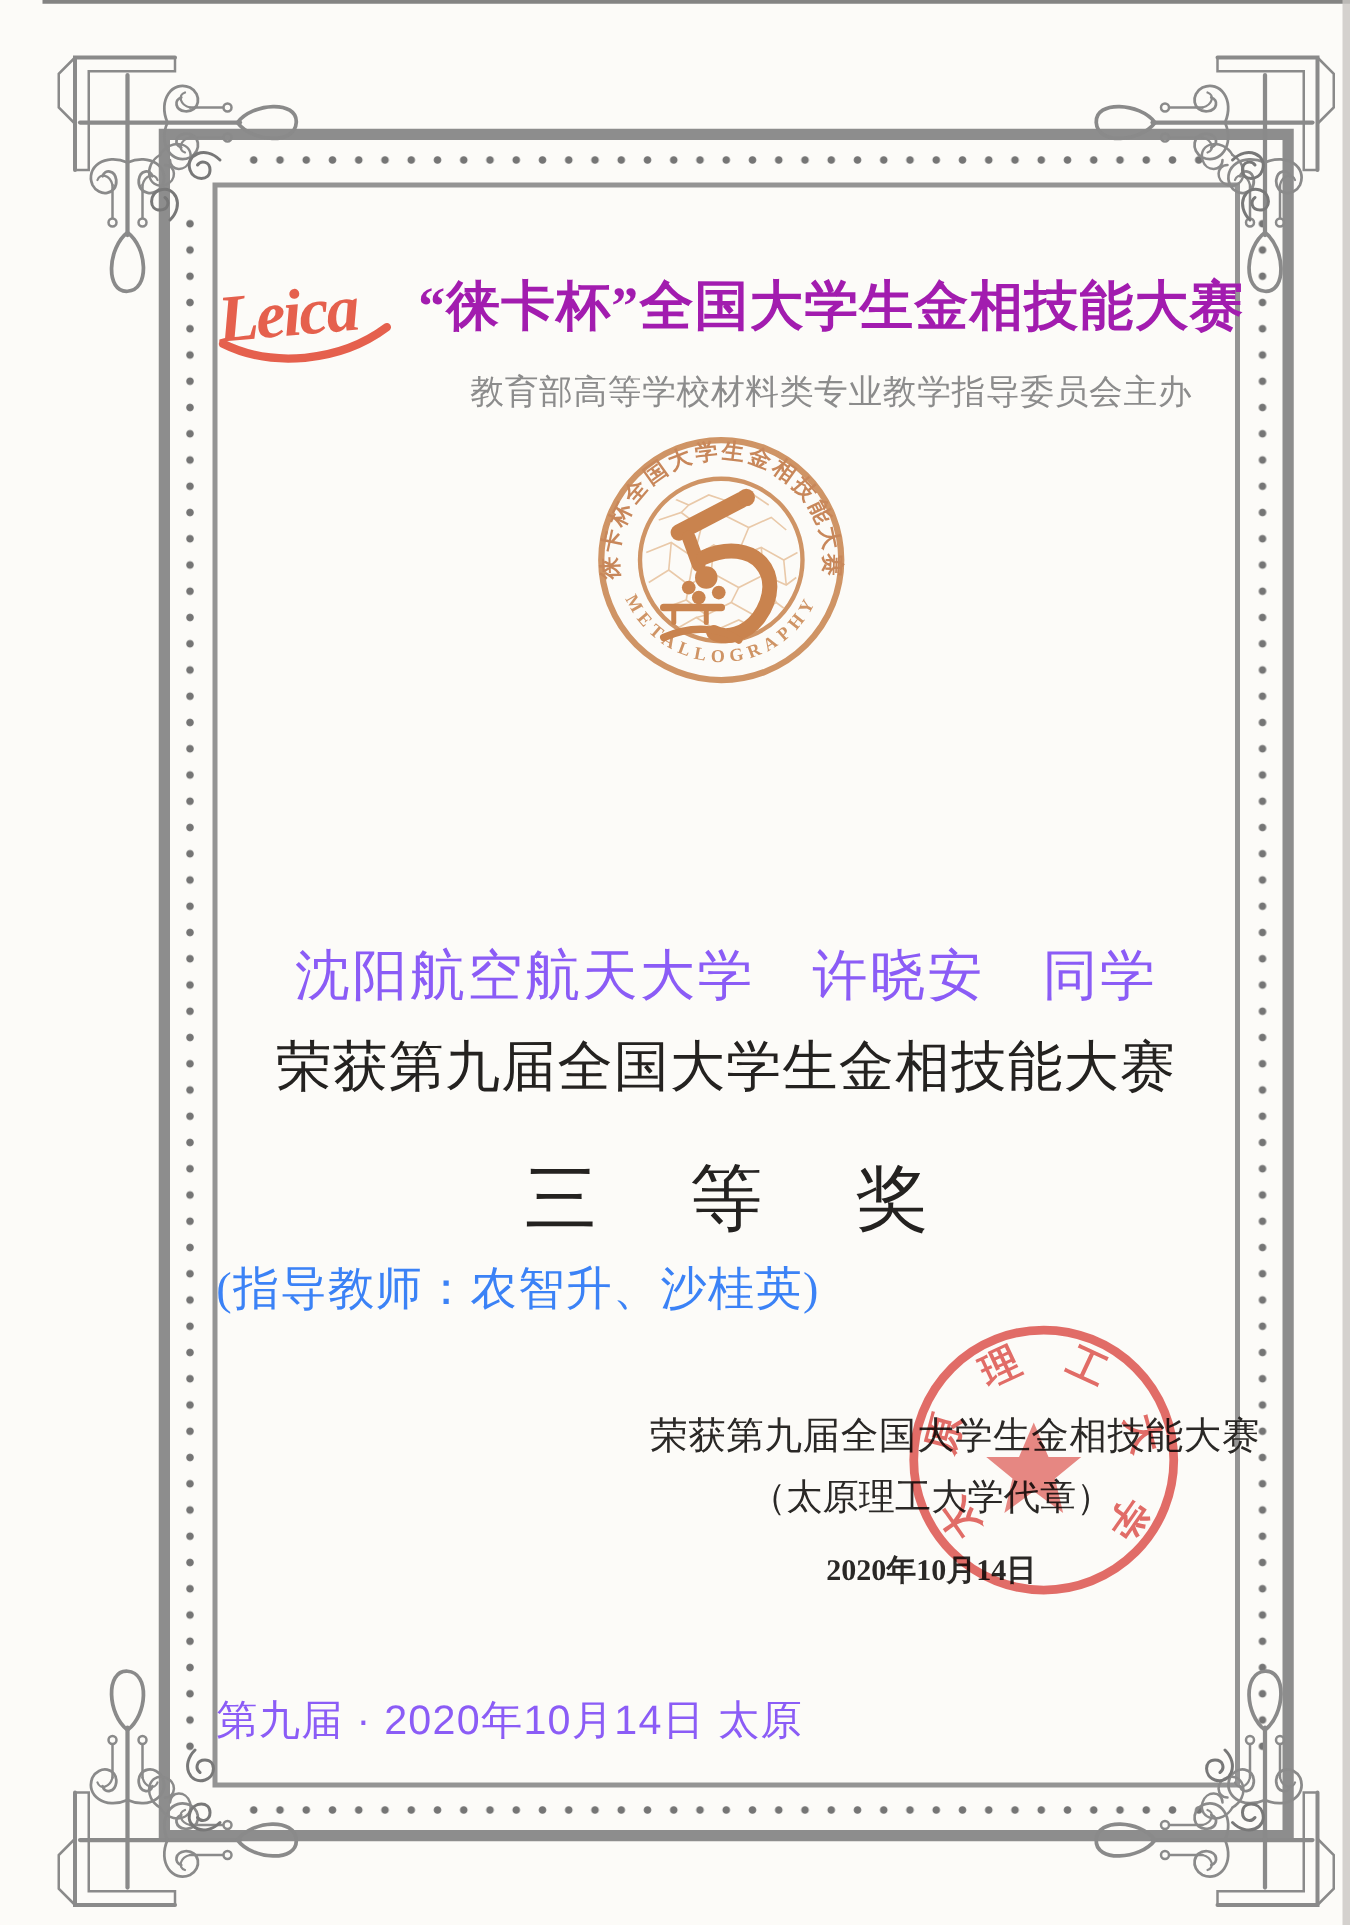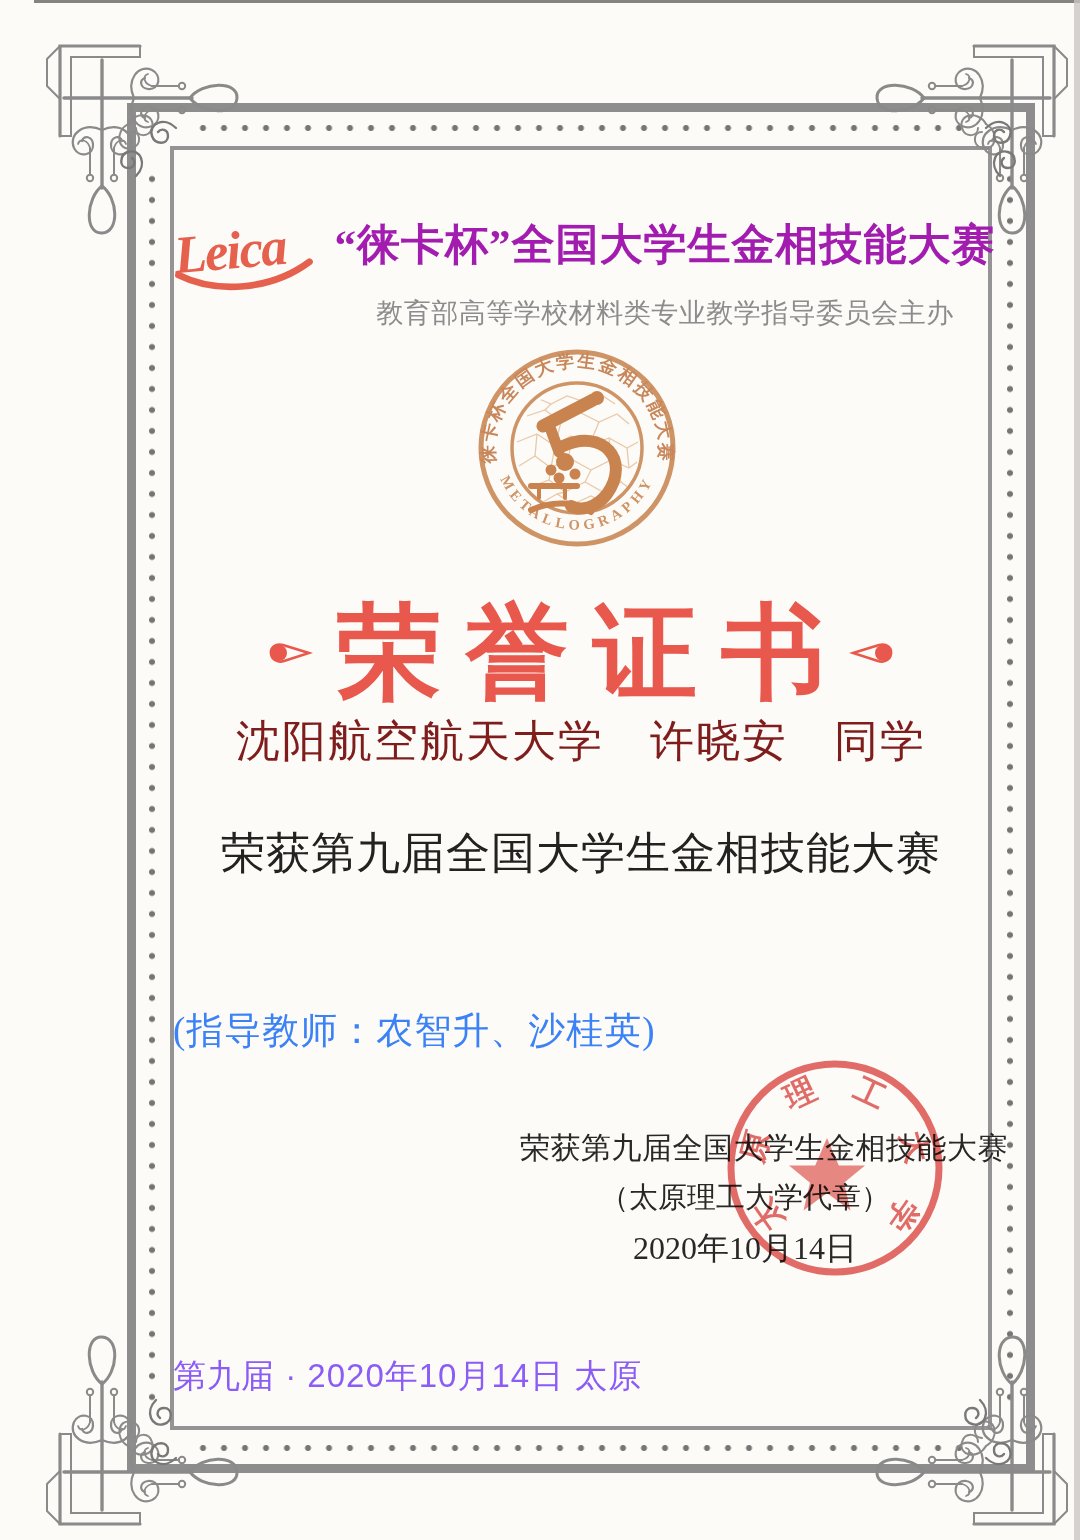--- a/index.html
+++ b/index.html
@@ -32,35 +32,35 @@
   .comp-subtitle{font-family:"Liberation Sans","DejaVu Sans",sans-serif;
     font-size:27px;color:#8c8c8c;letter-spacing:.5px;margin-top:21px;white-space:nowrap;}
   
   .emblem{position:absolute;left:467px;top:338px;}
   
   .cert-title-row{position:absolute;left:173px;top:596px;width:816px;
     display:flex;justify-content:center;align-items:center;gap:24px;}
   .cert-title{font-size:104px;font-weight:bold;color:#e8584c;
     letter-spacing:24px;margin-right:-24px;white-space:nowrap;line-height:1.1;}
   
-  .line-recipient{position:absolute;left:133px;top:712px;width:896px;text-align:center;
-    font-size:44px;color:#7f1d1d;letter-spacing:2px;white-space:nowrap;}
+  .line-recipient{position:absolute;left:133px;top:751px;width:896px;text-align:center;
+    font-size:44px;color:#8b5cf6;letter-spacing:2px;white-space:nowrap;}
   .line-achievement{position:absolute;left:133px;top:824px;width:896px;text-align:center;
     font-size:44px;color:#242220;letter-spacing:1px;white-space:nowrap;}
   .line-award{position:absolute;left:173px;top:920px;width:816px;text-align:center;
     font-size:58px;color:#242220;letter-spacing:30px;white-space:nowrap;}
   .line-award span{margin-right:-30px;}
   .line-advisor{position:absolute;left:173px;top:1006px;width:816px;text-align:left;
     font-size:37px;color:#3b82f6;letter-spacing:1px;white-space:nowrap;}
   
   .sig-block{position:absolute;left:520px;top:1128px;width:450px;text-align:center;
     color:#2a2826;z-index:1;}
   .sig-committee{font-size:30px;letter-spacing:.5px;white-space:nowrap;}
   .sig-onbehalf{font-size:29px;margin-top:9px;white-space:nowrap;}
-  .sig-date{font-size:32px;margin-top:9px;white-space:nowrap;}
+  .sig-date{font-size:24px;margin-top:22px;white-space:nowrap;font-weight:bold;}
   
   .stamp{position:absolute;left:713px;top:1046px;z-index:2;opacity:.8;
     mix-blend-mode:multiply;pointer-events:none;}
   
   .footer-line{position:absolute;left:173px;top:1354px;width:816px;text-align:left;
     font-family:"Liberation Sans","DejaVu Sans",sans-serif;
     font-size:33px;color:#8b5cf6;letter-spacing:1px;white-space:nowrap;}
 </style>
 </head>
 <body>
@@ -183,34 +183,24 @@
         <circle cx="-2" cy="24" r="5.5"></circle>
           <circle cx="-18" cy="28" r="5.5"></circle>
       </g>
       <path d="M-46,36 H0" stroke-width="6"></path>
       <path d="M-38,36 V48" stroke-width="4"></path>
         <path d="M-12,36 V48" stroke-width="4"></path>
       <path d="M-46,60 C-24,50 0,52 14,62" stroke-width="6"></path>
     </g>
   </svg>
 
-  <div class="cert-title-row">
-    <svg width="44" height="22" viewBox="0 0 44 22">
-      <path d="M40,11 L14,3 C6,1 1,6 2,12 C3,18 9,21 15,19 Z" fill="none" stroke="#e8584c" stroke-width="2.5"></path>
-      <circle cx="10" cy="11" r="8" fill="#e8584c"></circle>
-    </svg>
-    <div class="cert-title">荣誉证书</div>
-    <svg width="44" height="22" viewBox="0 0 44 22" style="transform:scaleX(-1);">
-      <path d="M40,11 L14,3 C6,1 1,6 2,12 C3,18 9,21 15,19 Z" fill="none" stroke="#e8584c" stroke-width="2.5"></path>
-      <circle cx="10" cy="11" r="8" fill="#e8584c"></circle>
-    </svg>
-  </div>
 
   <div class="line-recipient">沈阳航空航天大学　许晓安　同学</div>
   <div class="line-achievement">荣获第九届全国大学生金相技能大赛</div>
+  <div class="line-award"><span>三 等 奖</span></div>
   <div class="line-advisor">(指导教师：农智升、沙桂英)</div>
 
   <div class="sig-block">
     <div class="sig-committee">荣获第九届全国大学生金相技能大赛</div>
     <div class="sig-onbehalf">（太原理工大学代章）</div>
     <div class="sig-date">2020年10月14日</div>
   </div>
 
   <svg class="stamp" width="244" height="244" viewBox="0 0 244 244">
     <g transform="translate(122,122)">

